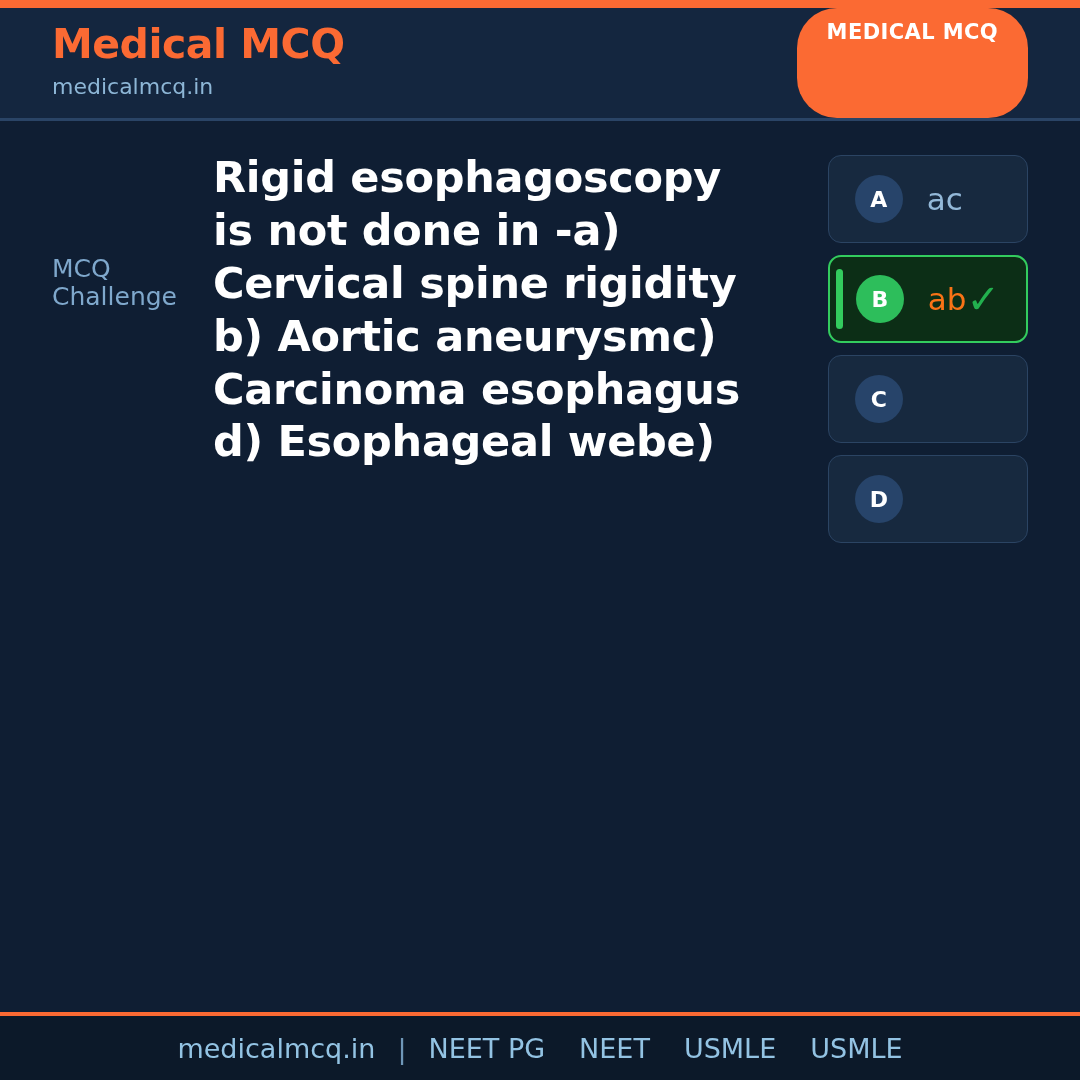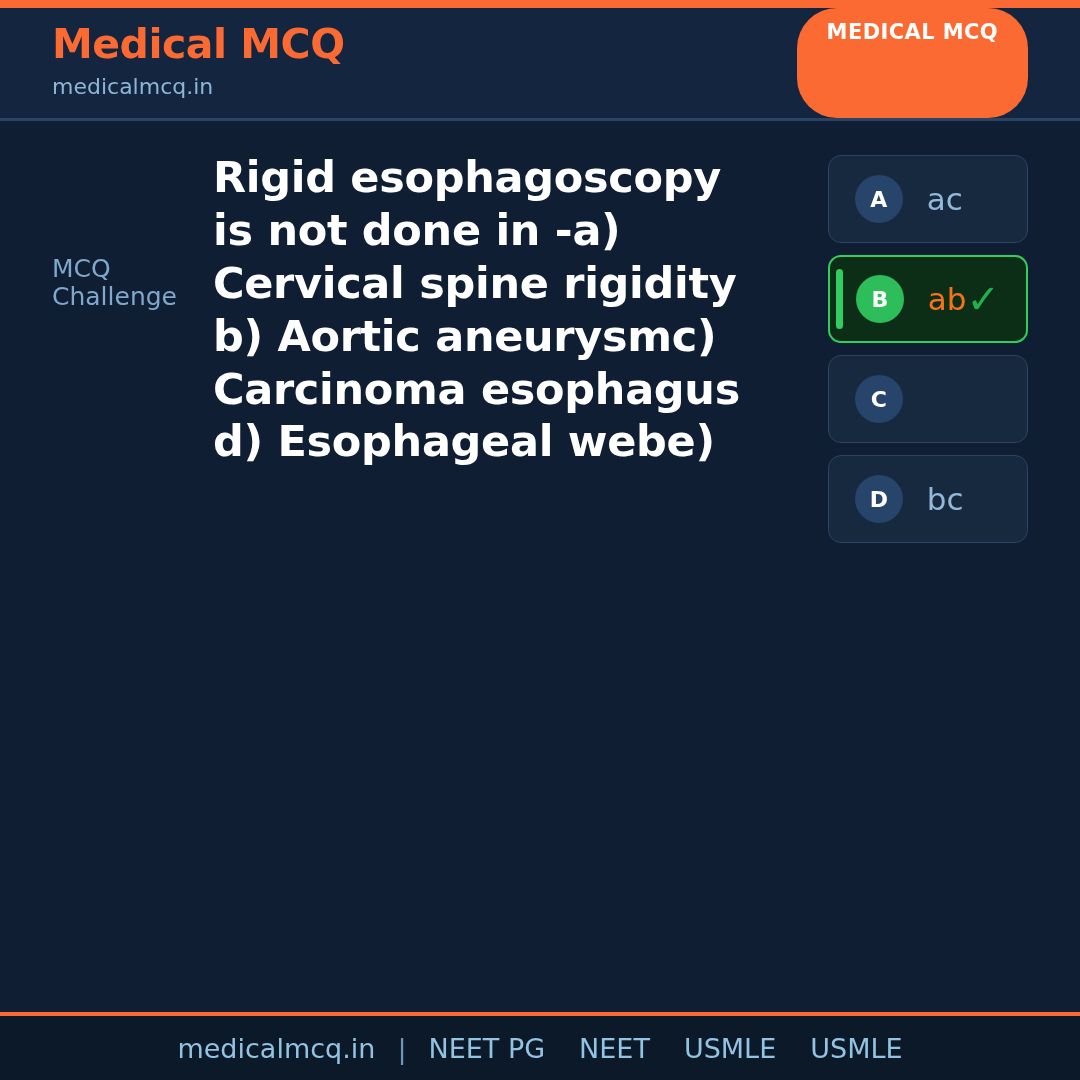--- a/index.html
+++ b/index.html
@@ -236,21 +236,20 @@
       <div class="check">✓</div>
     </div>
 
     <div class="option">
       <div class="badge">C</div>
       <div class="check">✓</div>
     </div>
 
     <div class="option">
       <div class="badge">D</div>
-      <div class="label">bc</div>
       <div class="check">✓</div>
     </div>
 
   </div>
 </div>
 
 <div class="footer">
   <span>medicalmcq.in</span>
   <span class="sep">|</span>
   <span class="tags">

